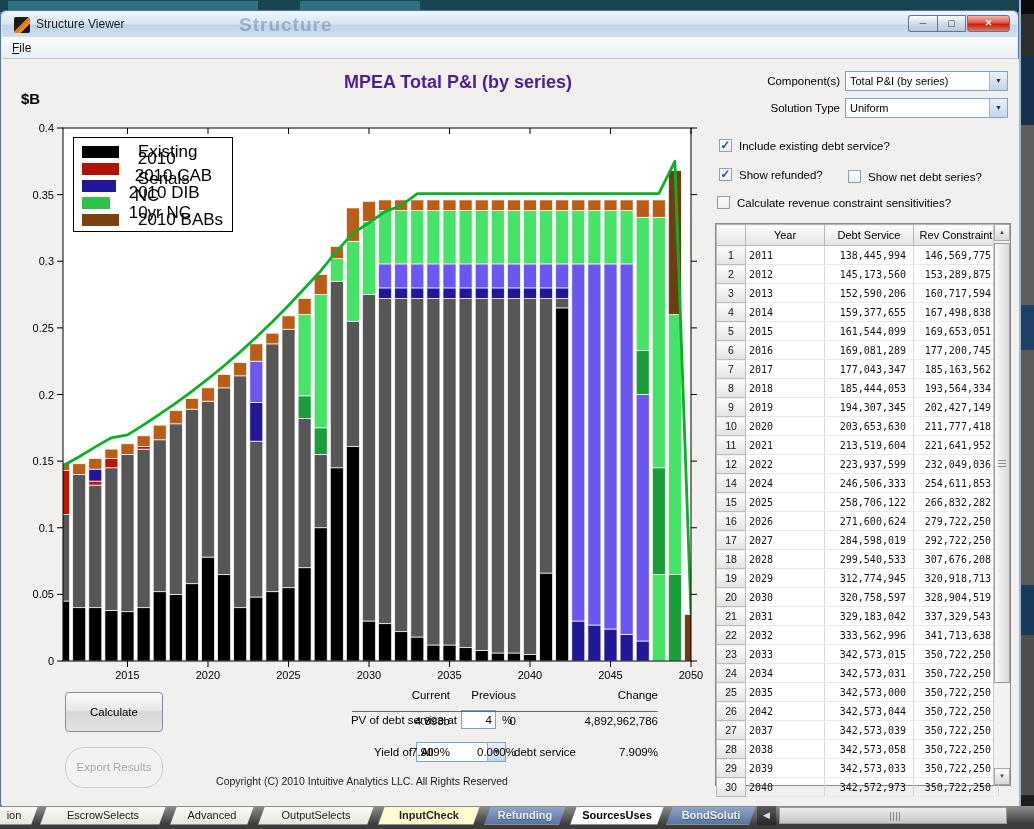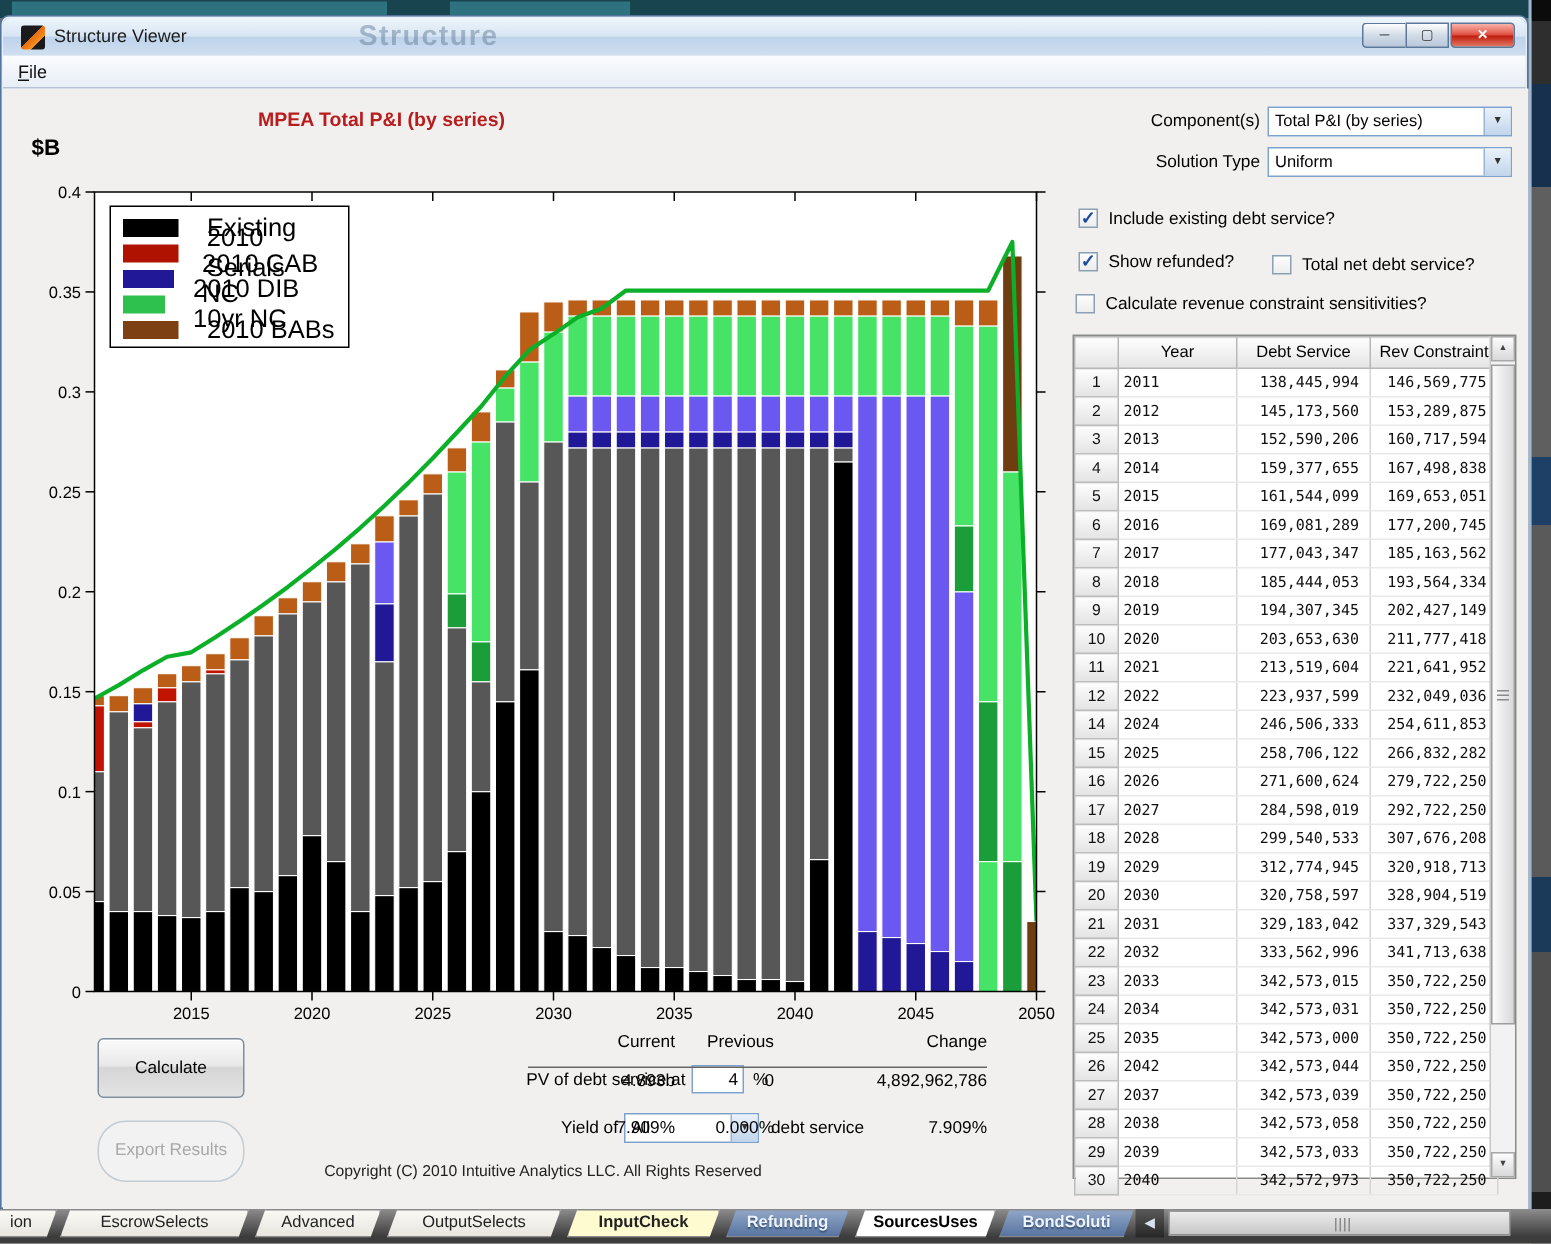--- a/index.html
+++ b/index.html
@@ -28,22 +28,22 @@
   .wbtn.max{width:29px;border-radius:0;margin-right:1px;}
   .wbtn.close{width:43px;border-radius:0 3px 3px 3px;color:#fff;font-weight:bold;
     background:linear-gradient(#f6b3a7,#e3574a 45%,#c01f10 55%,#e47a62);}
   #menubar{position:absolute;left:1px;top:26px;right:1px;height:22px;
     background:linear-gradient(#fafcfe,#e8eef6);border-bottom:1px solid #b4c2d4;box-sizing:border-box;}
   #menufile{position:absolute;left:10px;top:4px;font-size:12px;color:#111;}
   #menufile::first-letter{text-decoration:underline;}
   #client{position:absolute;left:1px;top:48px;width:1017px;height:747px;background:#f1f0ee;}
   
   #chartsvg{position:absolute;left:0;top:0;width:705px;height:632px;}
-  #charttitle{position:absolute;left:170px;top:13px;width:400px;text-align:left;
-    font-size:13px;font-weight:bold;color:#b91c1c;}
+  #charttitle{position:absolute;left:170px;top:13px;width:400px;text-align:right;
+    font-size:18px;font-weight:bold;color:#4c1d95;}
   #ylab{position:absolute;left:19px;top:31px;font-size:15px;font-weight:bold;color:#000;}
   #legend{position:absolute;left:71px;top:78px;width:158px;background:#fff;border:1px solid #000;padding:5px 0 3px 0;}
   .lrow{height:17px;display:flex;align-items:center;}
   .lswatch{width:37px;height:12px;margin-left:8px;}
   .llabel{font-size:17px;color:#000;margin-left:19px;}
   
   .rlabel{position:absolute;font-size:11.5px;color:#000;text-align:right;}
   .dd{position:absolute;height:20px;background:#fff;border:1px solid #7da2ce;box-sizing:border-box;}
   .dd .val{position:absolute;left:4px;top:3px;font-size:11px;color:#000;white-space:nowrap;}
   .dd .arrow{position:absolute;right:0;top:0;bottom:0;width:17px;border-left:1px solid #9ab5d1;
@@ -402,21 +402,21 @@
       <div class="cbrow" style="left:717px;top:80px;">
         <span class="cbbox">✓</span>
         <span class="cblabel">Include existing debt service?</span>
       </div>
       <div class="cbrow" style="left:717px;top:109px;">
         <span class="cbbox">✓</span>
         <span class="cblabel">Show refunded?</span>
       </div>
       <div class="cbrow" style="left:846px;top:111px;">
         <span class="cbbox"></span>
-        <span class="cblabel">Total net debt service?</span>
+        <span class="cblabel">Show net debt series?</span>
       </div>
       <div class="cbrow" style="left:715px;top:137px;">
         <span class="cbbox"></span>
         <span class="cblabel">Calculate revenue constraint sensitivities?</span>
       </div>
 
       <div id="tablewrap">
         <table id="tbl">
             <thead>
               <tr>

